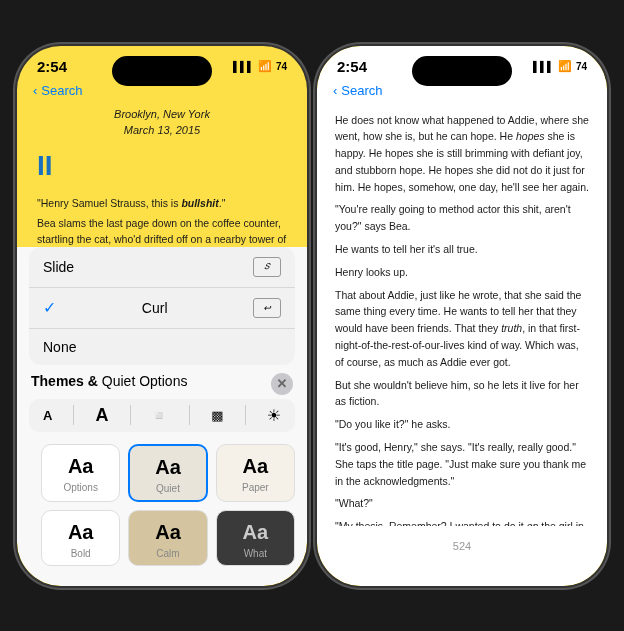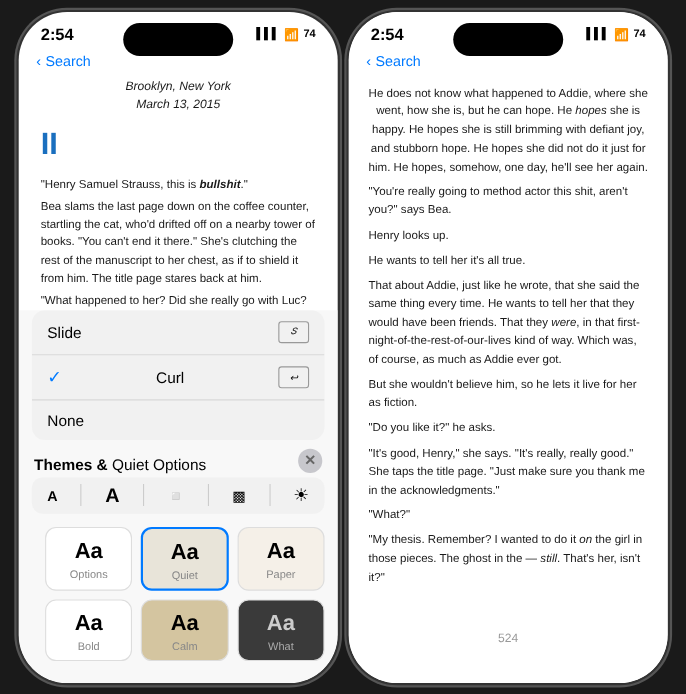--- a/index.html
+++ b/index.html
@@ -14,22 +14,22 @@
       overflow: hidden;
     }
     .phones-container {
       display: flex;
       gap: 10px;
       align-items: center;
       padding: 10px;
     }
     .phone {
       width: 290px;
-      height: 610px;
-      background: #ffffff;
+      height: 540px;
+      background: #fde047;
       border-radius: 44px;
       overflow: hidden;
       position: relative;
       box-shadow: 0 0 0 2px #333, 0 0 0 4px #555;
     }
     .phone-inner {
       width: 100%;
       height: 100%;
       overflow: hidden;
       position: relative;
@@ -139,21 +139,21 @@
       align-items: center;
       justify-content: center;
       font-style: italic;
     }
     .check-mark { color: #007aff; font-size: 16px; }
 
     
     .themes-header {
       display: flex;
       justify-content: space-between;
-      align-items: flex-end;
+      align-items: flex-start;
       padding: 8px 14px 4px;
       font-size: 14px;
       font-weight: 600;
     }
     .close-btn {
       width: 22px;
       height: 22px;
       background: #c7c7cc;
       border-radius: 50%;
       display: flex;
@@ -352,25 +352,25 @@
           <span style="font-size:10px;">74</span>
         </div>
       </div>
 
       <div class="search-bar">
         <span class="chevron-left">‹</span>
         <span>Search</span>
       </div>
 
       <div class="right-book-content" style="height:calc(100% - 120px); overflow:hidden;">
-        <p style="margin-bottom:6px;text-align:center;">He does not know what happened to Addie, where she went, how she is, but he can hope. He <em>hopes</em> she is happy. He hopes she is still brimming with defiant joy, and stubborn hope. He hopes she did not do it just for him. He hopes, somehow, one day, he'll see her again.</p>
+        <p style="margin-bottom:6px;">He does not know what happened to Addie, where she went, how she is, but he can hope. He <em>hopes</em> she is happy. He hopes she is still brimming with defiant joy, and stubborn hope. He hopes she did not do it just for him. He hopes, somehow, one day, he'll see her again.</p>
         <p style="margin-bottom:6px;">"You're really going to method actor this shit, aren't you?" says Bea.</p>
+        <p style="margin-bottom:6px;">He wants to tell her it's all true.</p>
         <p style="margin-bottom:6px;">Henry looks up.</p>
-        <p style="margin-bottom:6px;">He wants to tell her it's all true.</p>
-        <p style="margin-bottom:6px;">That about Addie, just like he wrote, that she said the same thing every time. He wants to tell her that they would have been friends. That they <em>were</em>, in that first-night-of-the-rest-of-our-lives kind of way. Which was, of course, as much as Addie ever got.</p>
+        <p style="margin-bottom:6px;">That about Addie, just like he wrote, that she said the same thing every time. He wants to tell her that they would have been friends. That they <em>truth</em>, in that first-night-of-the-rest-of-our-lives kind of way. Which was, of course, as much as Addie ever got.</p>
         <p style="margin-bottom:6px;">But she wouldn't believe him, so he lets it live for her as fiction.</p>
         <p style="margin-bottom:6px;">"Do you like it?" he asks.</p>
         <p style="margin-bottom:6px;">"It's good, Henry," she says. "It's really, really good." She taps the title page. "Just make sure you thank me in the acknowledgments."</p>
         <p style="margin-bottom:6px;">"What?"</p>
         <p style="margin-bottom:6px;">"My thesis. Remember? I wanted to do it <em>on</em> the girl in those pieces. The ghost in the — <em>still</em>. That's her, isn't it?"</p>
 
       </div>
 
       <div class="page-number" style="position:absolute; bottom:30px; width:100%; font-size:11px; color:#999;">524</div>
     </div>

